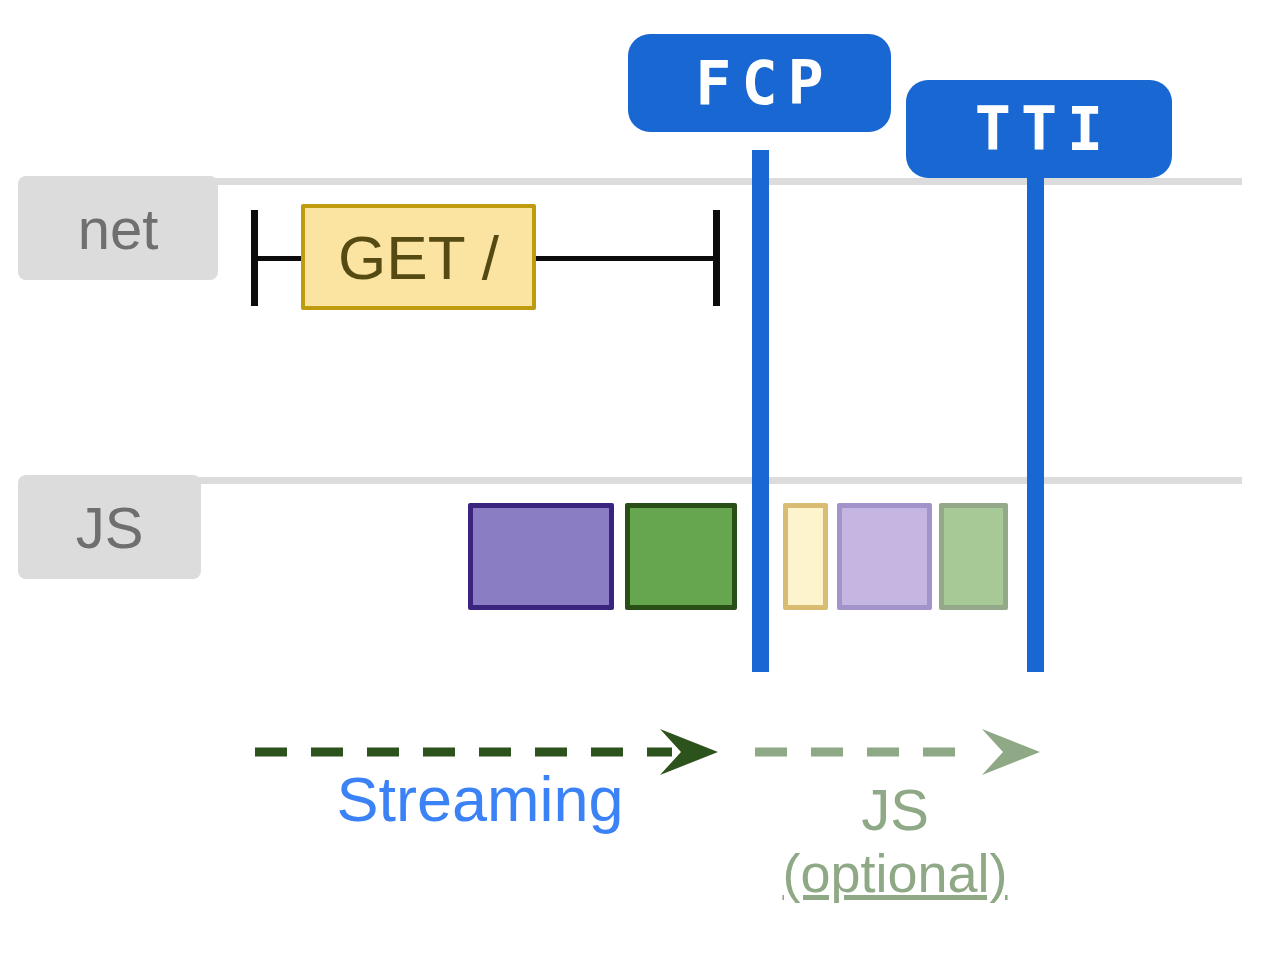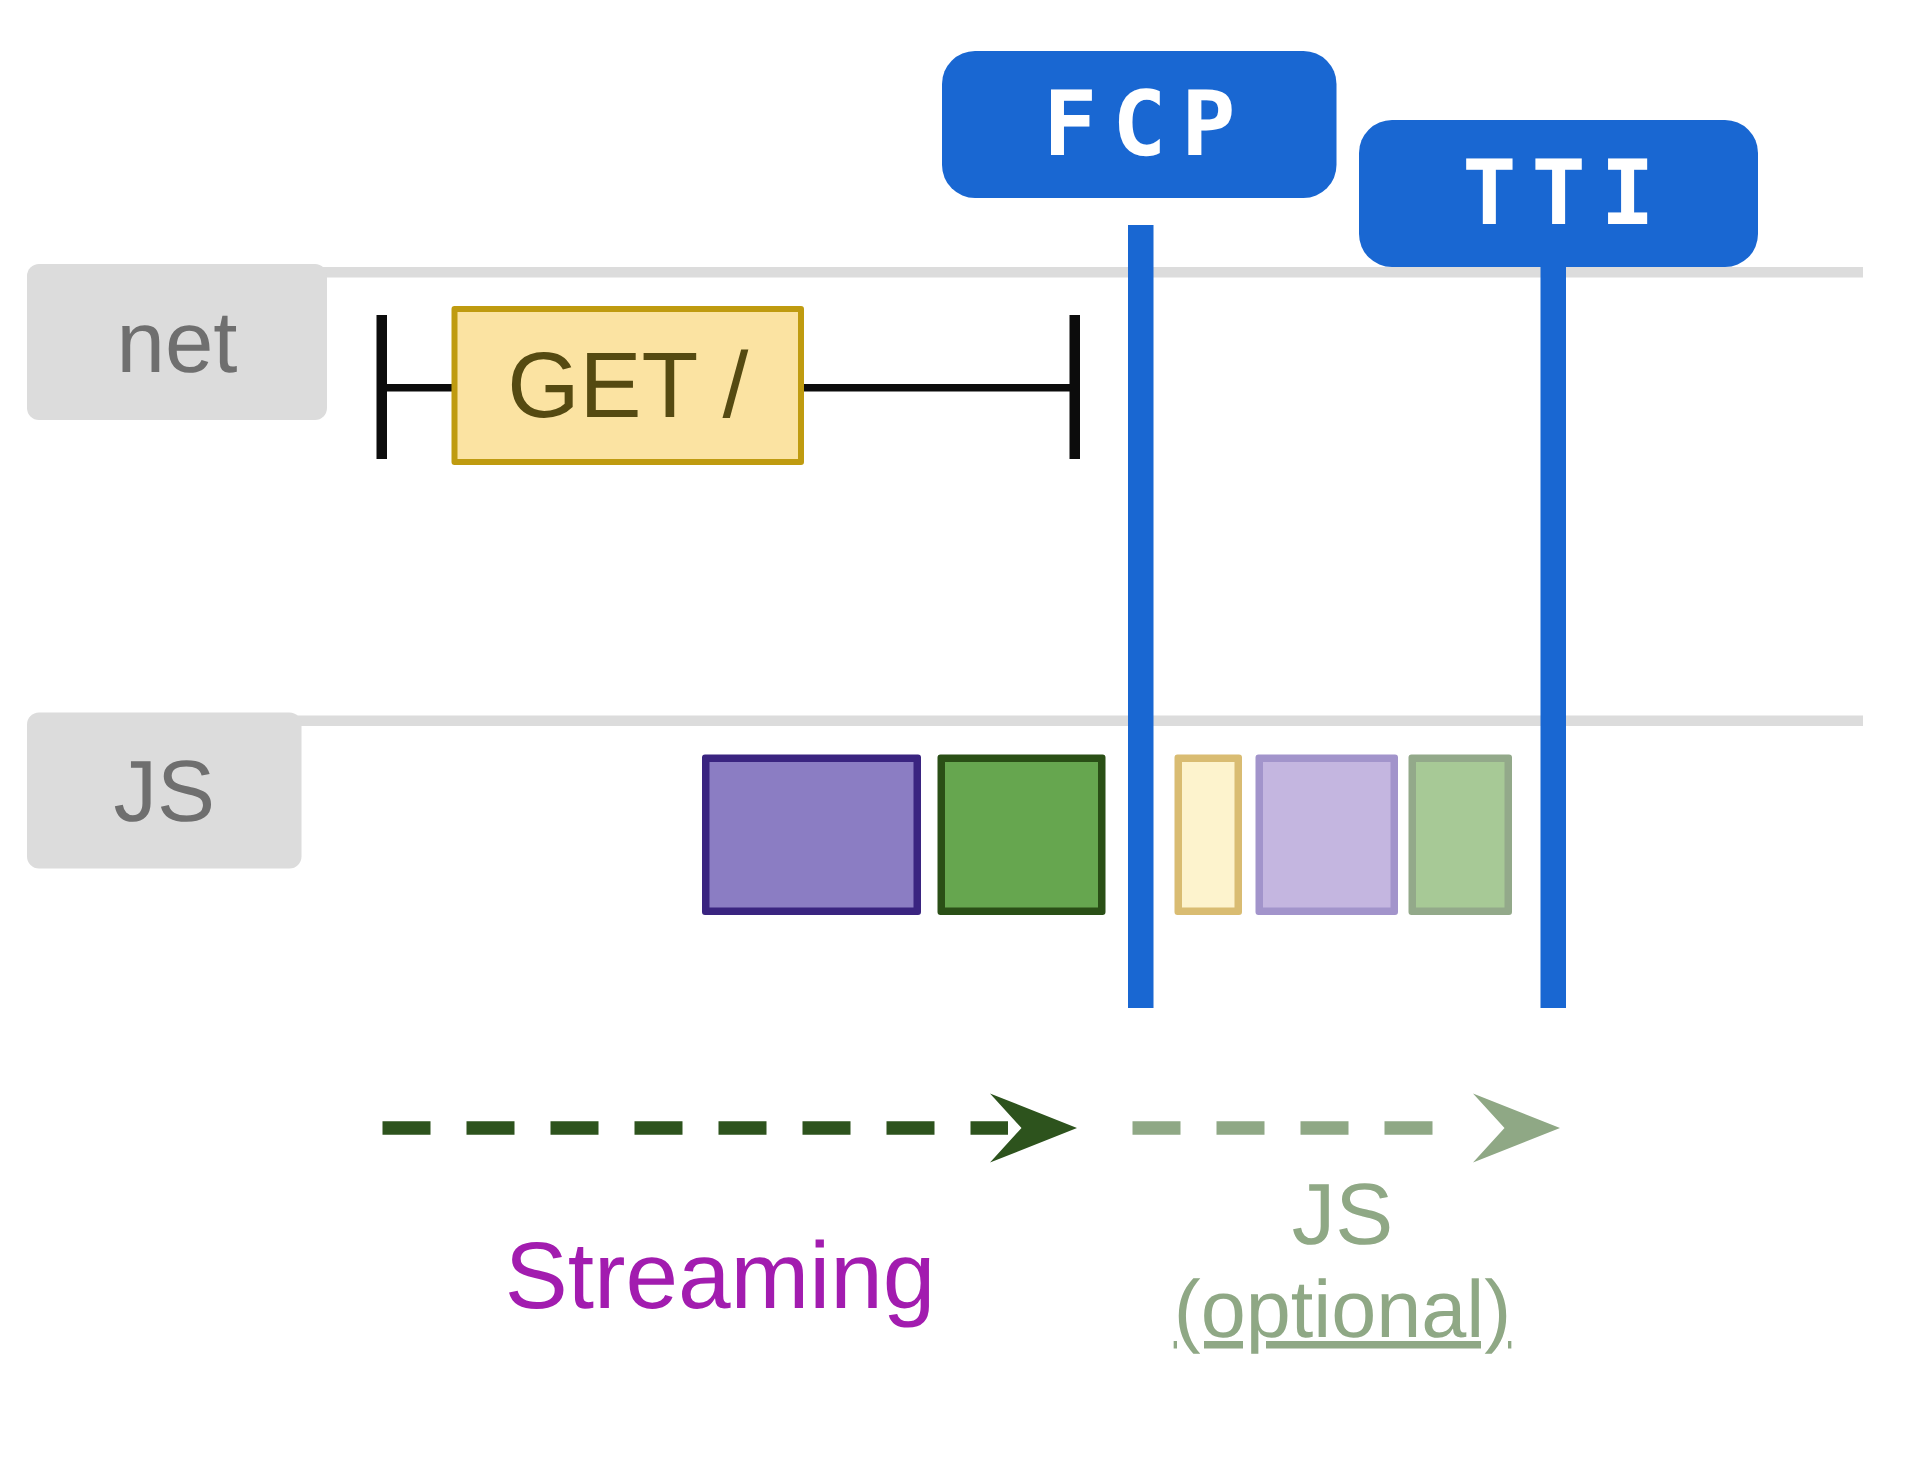--- a/index.html
+++ b/index.html
@@ -48,21 +48,21 @@
   #js-task-row{position:absolute;left:0;top:503px;width:1272px;height:108px;z-index:3;}
   .task-box{
     position:absolute;top:0;height:107px;box-sizing:border-box;
     border-style:solid;border-width:5px;border-radius:2px;
   }
   
   #arrow-svg{position:absolute;left:240px;top:728px;z-index:2;}
   .caption{
     position:absolute;text-align:center;z-index:2;line-height:1.12;
   }
-  #streaming-caption{left:240px;top:816px;width:480px;font-size:63px;color:#a21caf;}
+  #streaming-caption{left:240px;top:764px;width:480px;font-size:63px;color:#3b82f6;}
   #js-caption{left:760px;top:778px;width:270px;color:#8fa885;}
   #js-caption .line1{font-size:58px;}
   #js-caption .line2{font-size:54px;text-decoration:underline;}
 </style>
 </head>
 <body>
 
 <div id="stage">
 
   <div class="track-line" style="left:30px;top:178px;width:1212px;"></div>

